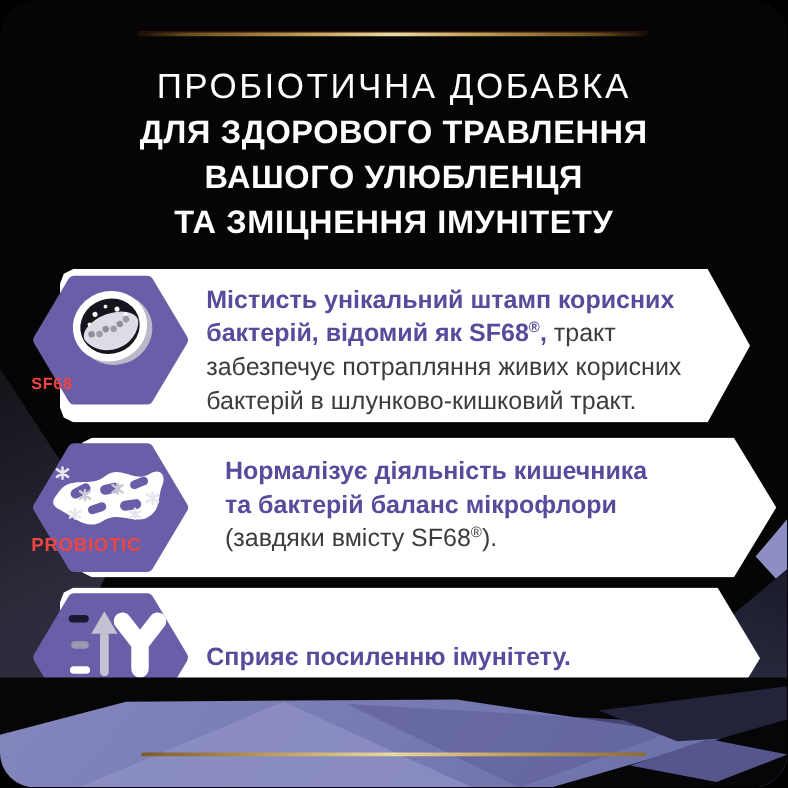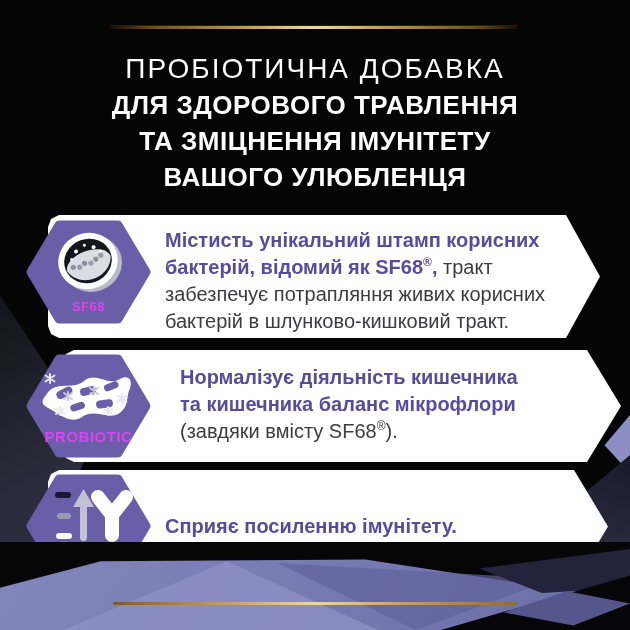--- a/index.html
+++ b/index.html
@@ -1,18 +1,18 @@
 <!DOCTYPE html>
 <html><head>
 <meta charset="utf-8">
 <style>
   html,body{margin:0;padding:0;background:#000;}
   .stage{
     position:relative;width:630px;height:630px;overflow:hidden;
-    background:#050505;font-family:"Liberation Sans",sans-serif;
+    background:#050505;font-family:"Liberation Sans",sans-serif;border-radius:28px;
   }
   
   .facet{position:absolute;pointer-events:none;}
   .left-wedge{top:295px;left:0;width:95px;height:250px;
     background:linear-gradient(155deg,#131319,#2c2c3c 70%);
     clip-path:polygon(0 0,100% 58%,45% 100%,0 100%);}
   .right-lav{top:415px;right:0;width:34px;height:58px;background:#8d8fc4;
     clip-path:polygon(100% 0,25% 52%,100% 100%);}
   .right-navy{top:455px;right:0;width:72px;height:110px;
     background:linear-gradient(200deg,#1a1a2b,#2e2e46);
@@ -47,57 +47,57 @@
   .banner .txt{padding:12px 42px 0 117px;font-size:20px;line-height:27px;color:#3c3c3e;}
   .hl{color:#574c9c;font-weight:700;}
   .reg{font-size:12px;vertical-align:super;line-height:0;}
   .b1{top:215px;left:48px;width:552px;height:123px;}
   .b2{top:350px;left:63px;width:558px;height:112px;}
   .b2 .txt{padding-top:14px;}
   .b3{top:470px;left:48px;width:560px;height:113px;display:flex;align-items:center;}
   .b3 .txt{padding:0 42px 0 117px;}
   .hex{position:absolute;left:25px;width:127px;height:110px;}
   .hex svg{position:absolute;inset:0;overflow:visible;}
-  .hex-label{position:absolute;left:0;right:0;text-align:center;color:#d946ef;font-weight:700;
+  .hex-label{position:absolute;left:0;right:0;text-align:left;color:#ef4444;font-weight:700;
     font-size:13px;letter-spacing:.5px;bottom:13px;}
   .hex-label.small{font-size:15px;bottom:16px;}
   .hex-label.two{font-size:11px;line-height:12px;bottom:4px;letter-spacing:.3px;}
   .h1{top:217px;} .h2{top:351px;} .h3{top:471px;}
 </style>
 </head>
 <body>
 
 <div class="stage">
 
   <div class="facet left-wedge"></div>
   <div class="facet right-lav"></div>
   <div class="facet right-navy"></div>
 
   <div class="gold-line gold-top"></div>
 
   <div class="title">
     <div class="l1">ПРОБІОТИЧНА ДОБАВКА</div>
     <div class="lb">ДЛЯ ЗДОРОВОГО ТРАВЛЕННЯ</div>
+    <div class="lb">ВАШОГО УЛЮБЛЕНЦЯ</div>
     <div class="lb">ТА ЗМІЦНЕННЯ ІМУНІТЕТУ</div>
-    <div class="lb">ВАШОГО УЛЮБЛЕНЦЯ</div>
   </div>
 
   <div class="banner b1">
     <div class="txt">
       <span class="hl">Містисть унікальний штамп корисних</span><br>
       <span class="hl">бактерій, відомий як SF68</span><span class="hl reg">®</span><span class="hl">,</span><span> тракт</span><br>
       <span>забезпечує потрапляння живих корисних</span><br>
       <span>бактерій в шлунково-кишковий тракт.</span>
     </div>
   </div>
 
   <div class="banner b2">
     <div class="txt">
       <span class="hl">Нормалізує діяльність кишечника</span><br>
-      <span class="hl">та кишечника баланс мікрофлори</span><br>
+      <span class="hl">та бактерій баланс мікрофлори</span><br>
       <span>(завдяки вмісту SF68</span><span class="reg">®</span><span>).</span>
     </div>
   </div>
 
   <div class="banner b3">
     <div class="txt">
       <span class="hl">Сприяє посиленню імунітету.</span>
     </div>
   </div>
 

